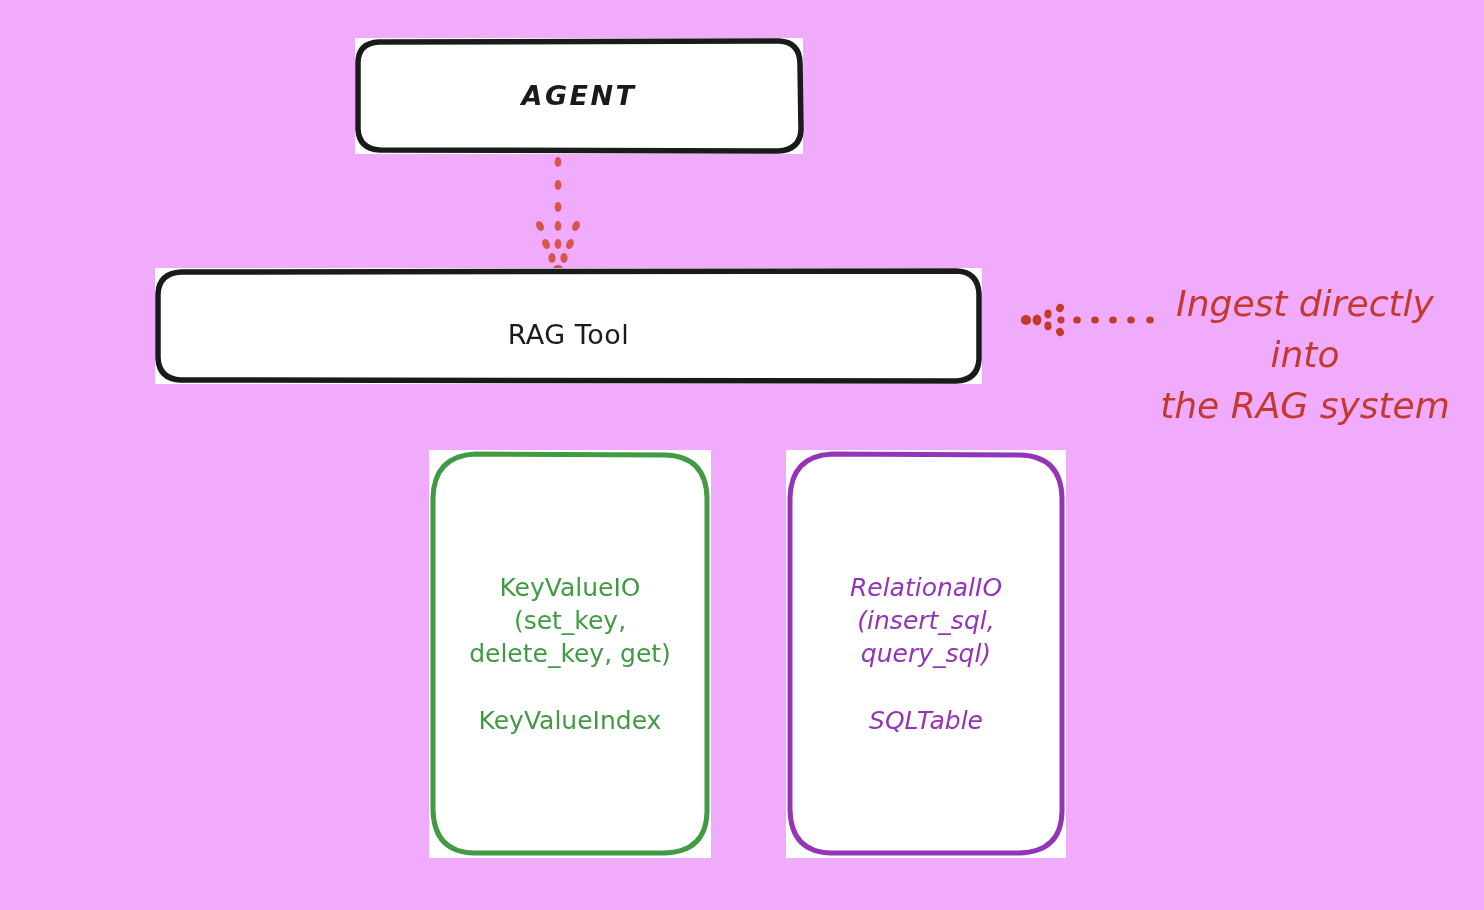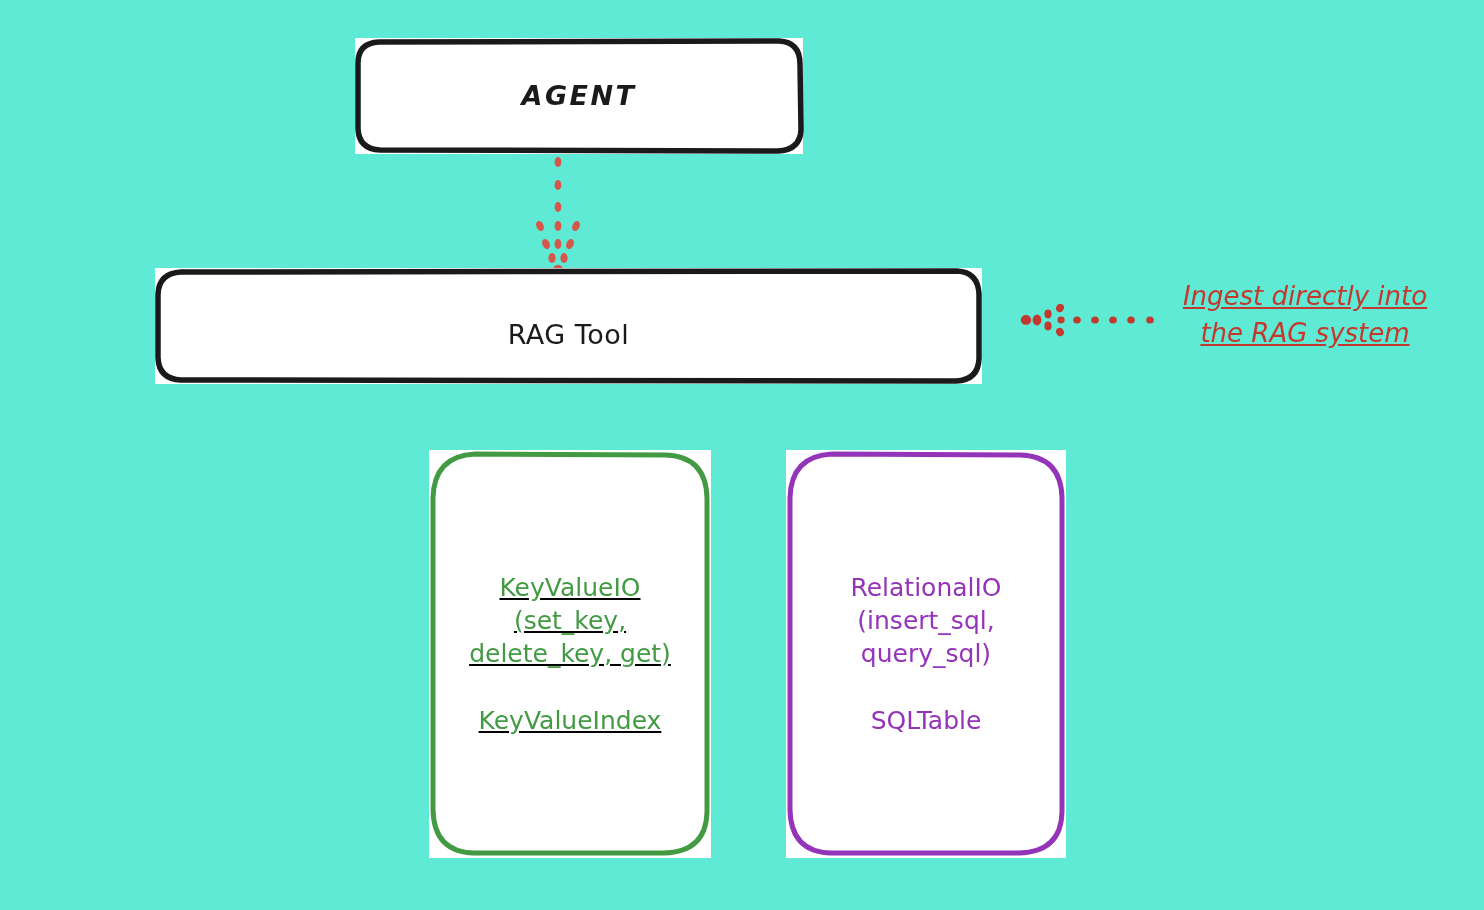--- a/index.html
+++ b/index.html
@@ -8,21 +8,21 @@
     padding: 0;
     background: #ffffff;
   }
   body {
     font-family: "DejaVu Sans", sans-serif;
   }
   #canvas {
     position: relative;
     width: 1484px;
     height: 910px;
-    background: #5eead4;
+    background: #f0abfc;
     overflow: hidden;
   }
 
   
   .node {
     position: absolute;
     box-sizing: border-box;
     display: flex;
     align-items: center;
     justify-content: center;
@@ -82,26 +82,26 @@
     top: 450px;
     height: 408px;
     align-items: center;
   }
   .provider .node-label {
     font-family: "DejaVu Sans", sans-serif;
     font-size: 25px;
     line-height: 1.33;
   }
   #vector-io-box   { left: 72px;  width: 294px; }
-  #key-value-io-box{ left: 429px; width: 282px; text-decoration: underline; }
+  #key-value-io-box{ left: 429px; width: 282px; }
   #relational-io-box{ left: 786px; width: 280px; }
 
   #vector-io-box .node-label    { color: #3572b8; }
   #key-value-io-box .node-label { color: #429a43; }
-  #relational-io-box .node-label{ color: #9434b8; }
+  #relational-io-box .node-label{ color: #9434b8; font-style: italic; }
 
   
   .connector {
     position: absolute;
     overflow: visible;
     pointer-events: none;
   }
   #agent-to-rag-arrow {
     left: 508px;
     top: 150px;
@@ -116,26 +116,25 @@
   }
 
   
   #ingest-annotation {
     position: absolute;
     left: 1140px;
     top: 278px;
     width: 330px;
     color: #c3392e;
     font-family: "DejaVu Sans", sans-serif;
-    font-size: 26px;
+    font-size: 36px;
     font-style: italic;
     line-height: 1.42;
     text-align: center;
     white-space: pre-line;
-    text-decoration: underline;
   }
 </style>
 </head>
 <body>
 
 <div id="canvas">
 
   <div class="node" id="agent-box">
     <svg class="sketch-border" viewBox="0 0 448 116" preserveAspectRatio="none">
       <path d="M 24 4 L 424 3 Q 445 4 445 26 L 446 92 Q 445 112 423 113 L 25 112 Q 4 111 3 91 L 3 25 Q 3 5 24 4 Z" fill="#ffffff" stroke="#1a1a1a" stroke-width="5.5" stroke-linecap="round" stroke-linejoin="round"></path>

